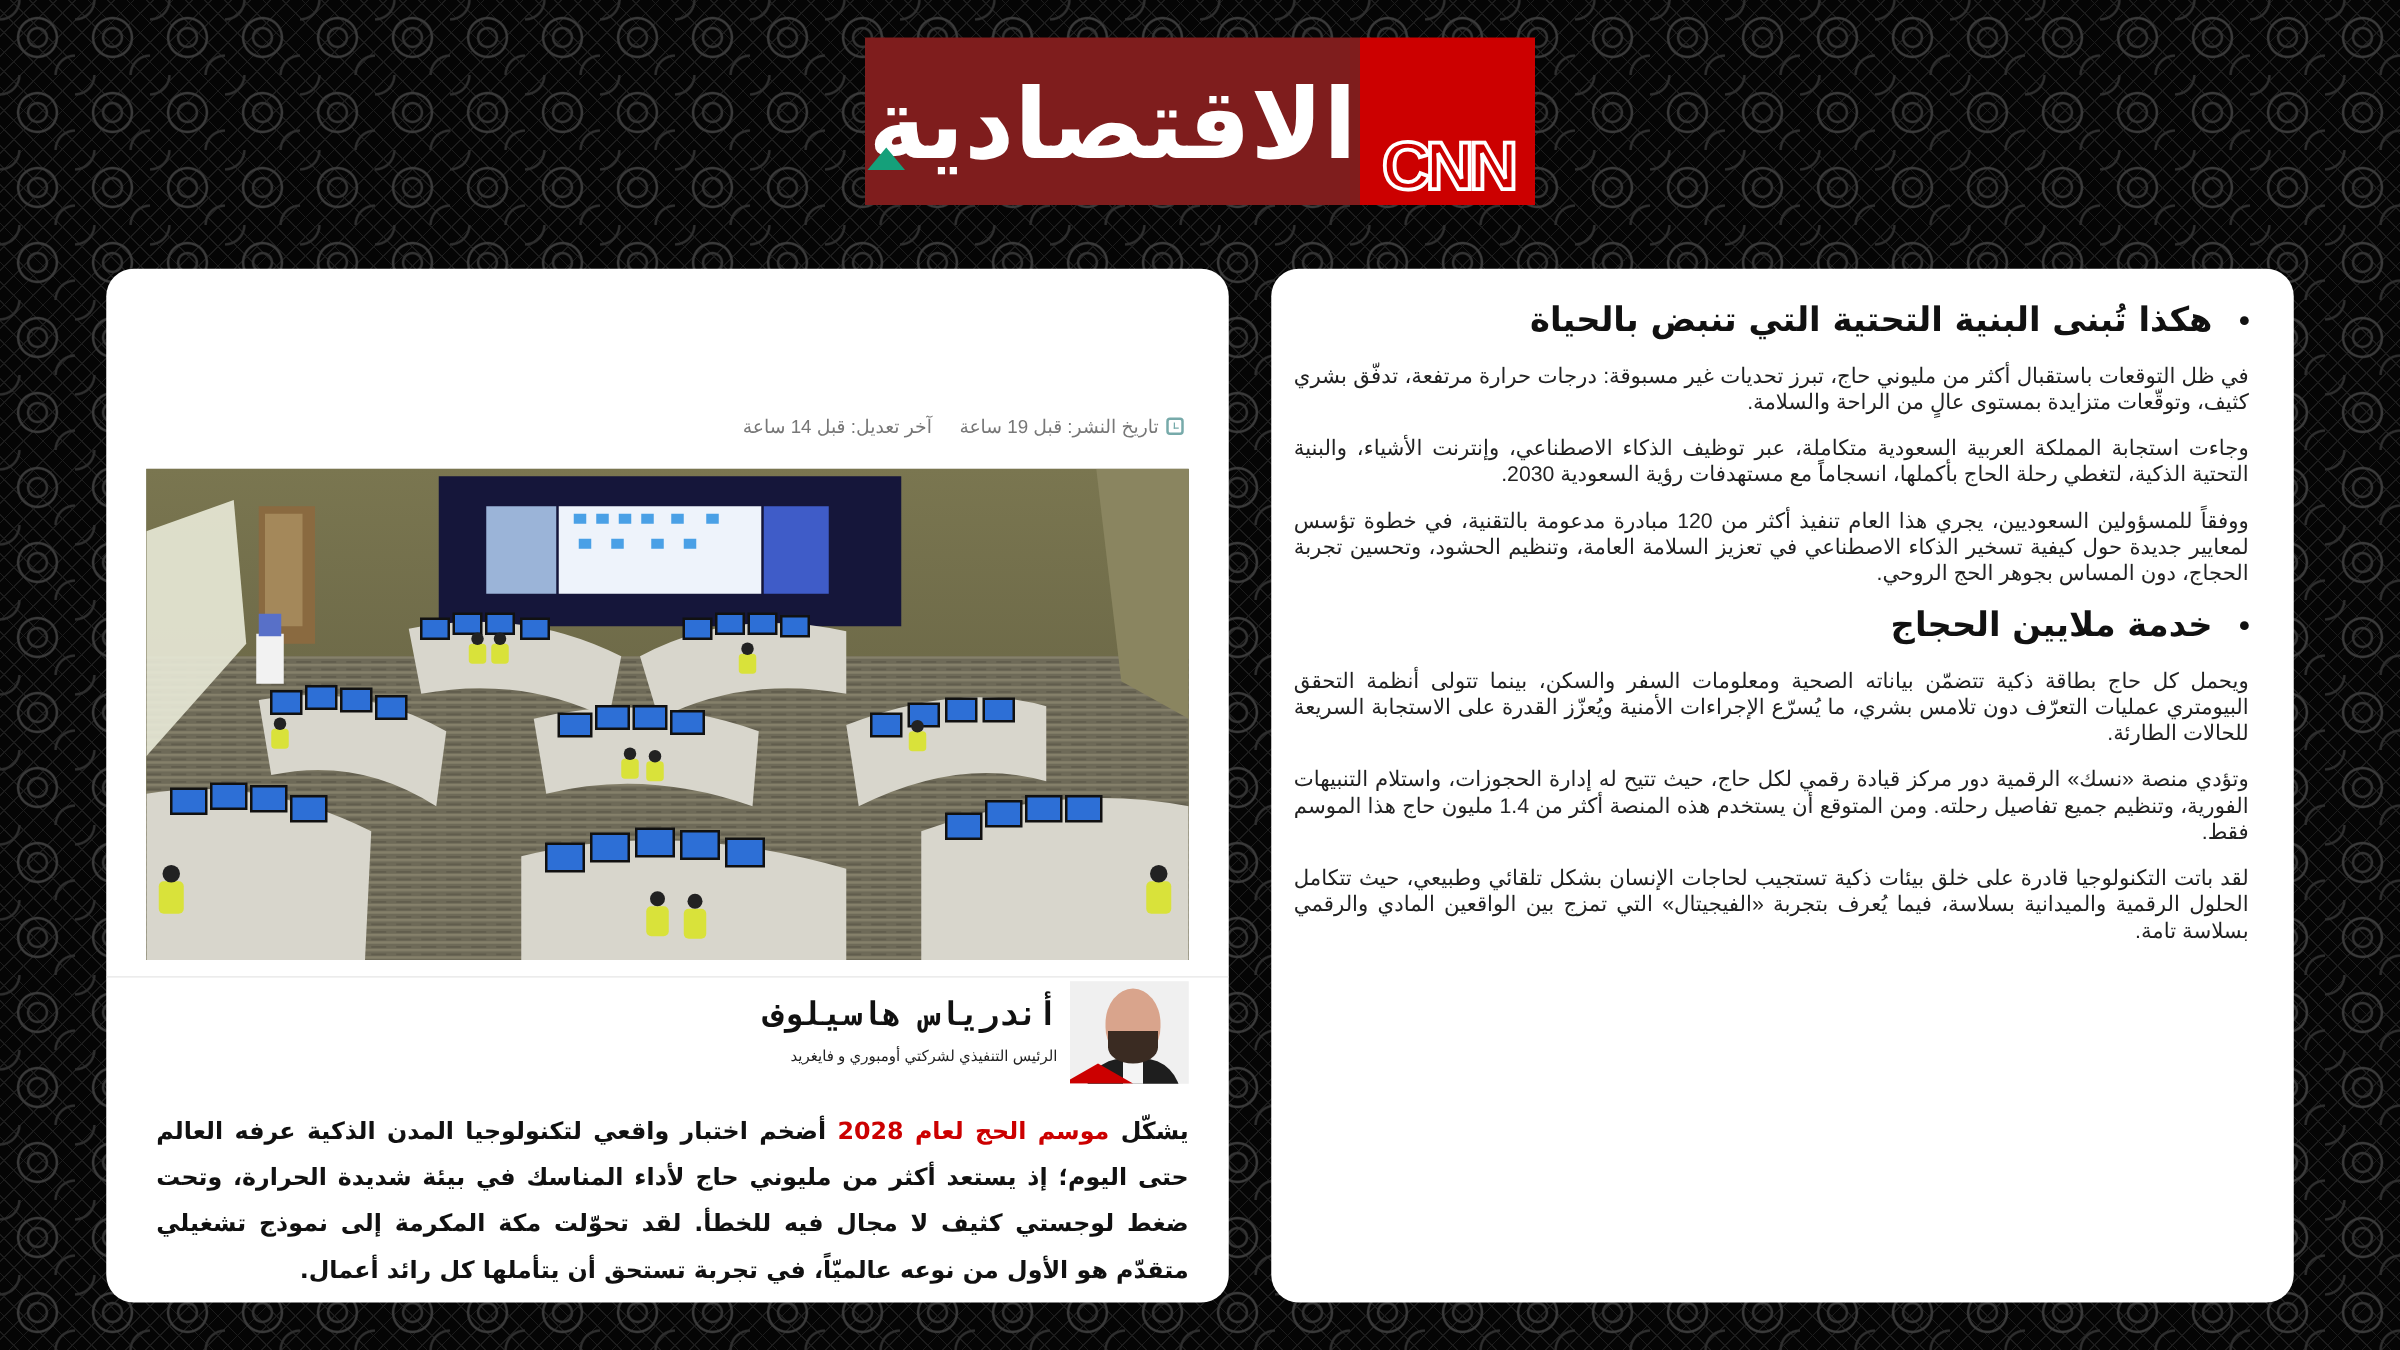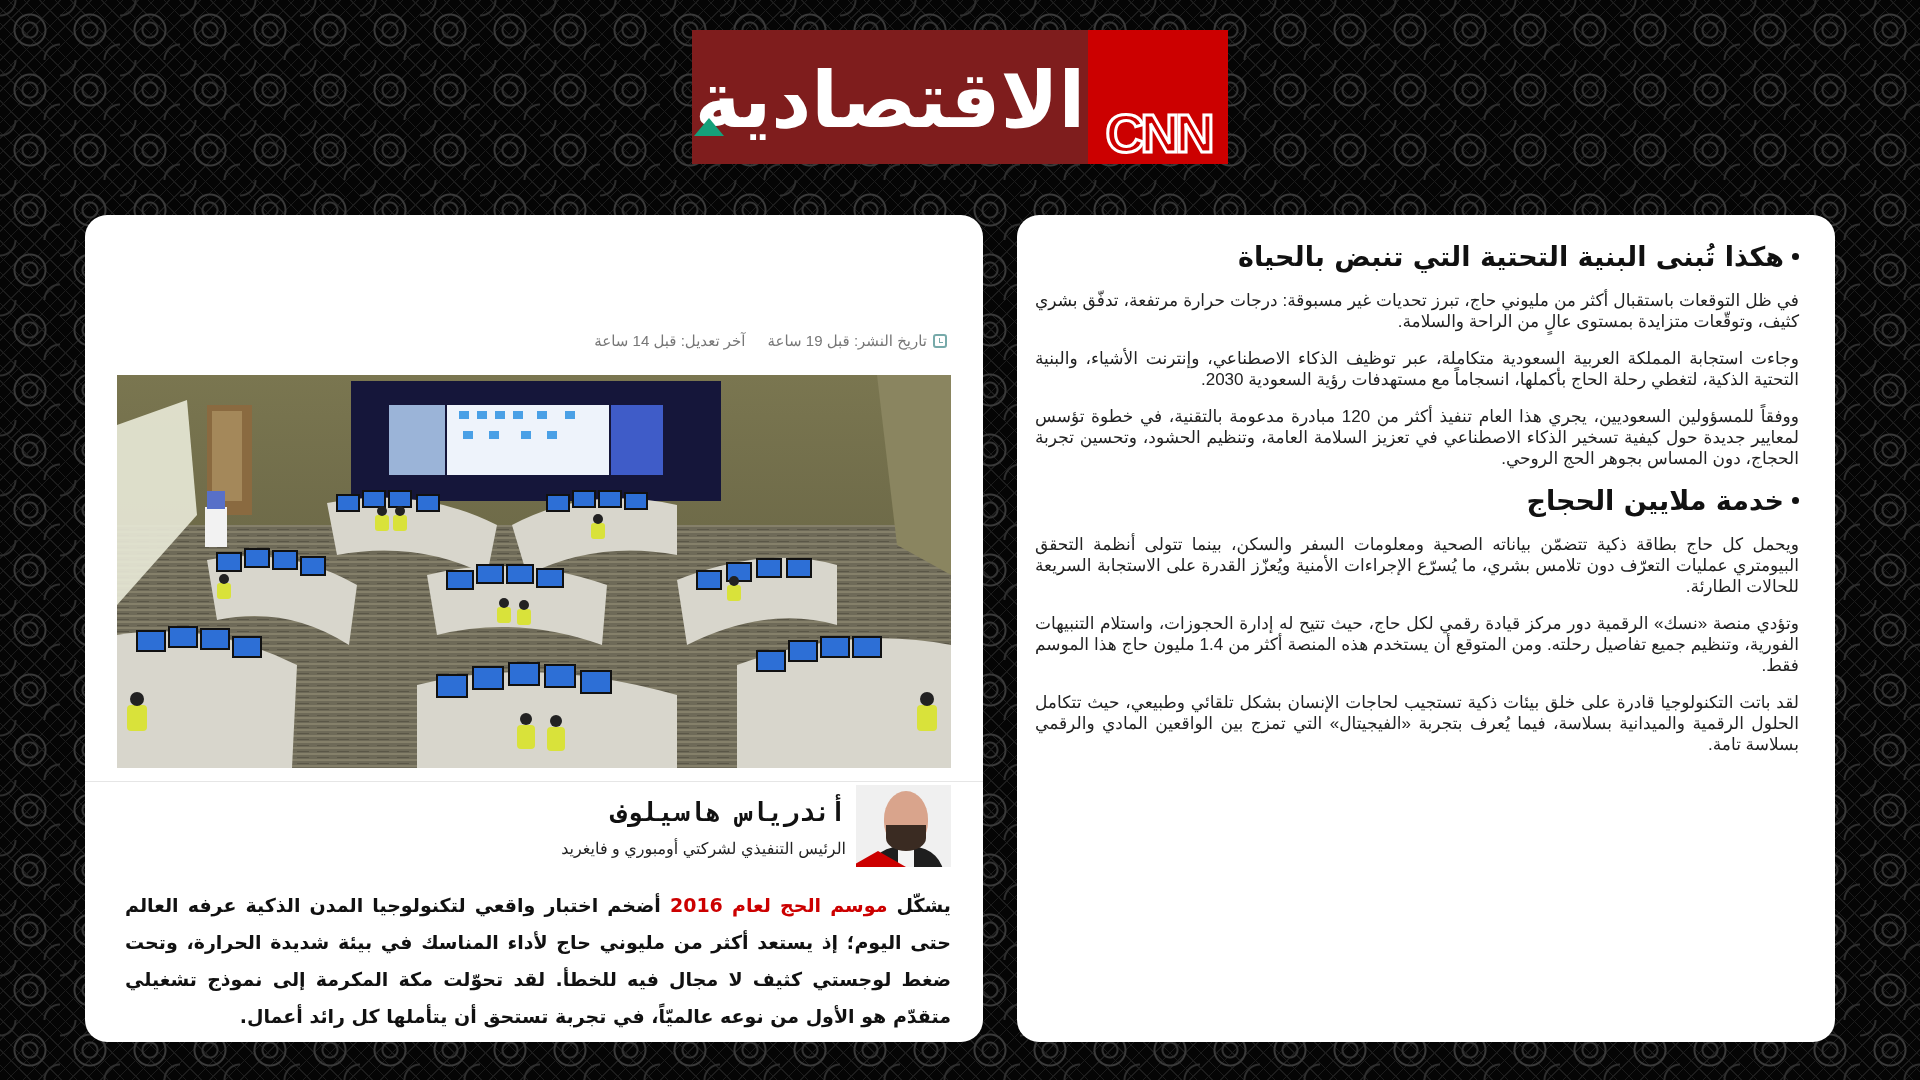--- a/index.html
+++ b/index.html
@@ -164,41 +164,41 @@
   }
   .author-text { text-align: right; padding-top: 12px; }
   .author-name {
     font-size: 26px; font-weight: bold; color: #111;
     white-space: nowrap;
     font-family: Liberation Mono, monospace;
   }
   .author-role {
     margin-top: 10px;
     font-family: "Liberation Sans", sans-serif;
-    font-size: 16px; color: #222;
+    font-size: 12px; color: #222;
     white-space: nowrap;
   }
   .lead {
     position: absolute;
     right: 32px; left: 40px; top: 672px;
     font-size: 19px;
     font-weight: bold;
     line-height: 37px;
     color: #111;
     text-align: justify;
   }
   .lead .highlight { color: #cc0000; }
 
   
   .right-content {
     position: absolute;
     right: 36px; left: 18px; top: 10px;
   }
   .section-heading {
-    display: flex; align-items: center; gap: 8px;
+    display: flex; align-items: center; gap: 22px;
     font-size: 27px; font-weight: bold; color: #111;
     white-space: nowrap;
     margin-top: 16px;
     margin-bottom: 18px;
   }
   .bullet {
     width: 7px; height: 7px; border-radius: 50%; background: #111; display: inline-block;
   }
   .para {
     font-family: "Liberation Sans", sans-serif;
@@ -362,21 +362,21 @@
       <span class="head"></span>
       <span class="beard"></span>
       <span class="tri"></span>
     </div>
     <div class="author-text">
       <div class="author-name">أندرياس هاسيلوف</div>
       <div class="author-role">الرئيس التنفيذي لشركتي أومبوري و فايغريد</div>
     </div>
   </div>
 
-  <p class="lead"><span>يشكّل </span><span class="highlight">موسم الحج لعام 2016</span><span> أضخم اختبار واقعي لتكنولوجيا المدن الذكية عرفه العالم حتى اليوم؛ إذ يستعد أكثر من مليوني حاج لأداء المناسك في بيئة شديدة الحرارة، وتحت ضغط لوجستي كثيف لا مجال فيه للخطأ. لقد تحوّلت مكة المكرمة إلى نموذج تشغيلي متقدّم هو الأول من نوعه عالميّاً، في تجربة تستحق أن يتأملها كل رائد أعمال.</span></p>
+  <p class="lead"><span>يشكّل </span><span class="highlight">موسم الحج لعام 2028</span><span> أضخم اختبار واقعي لتكنولوجيا المدن الذكية عرفه العالم حتى اليوم؛ إذ يستعد أكثر من مليوني حاج لأداء المناسك في بيئة شديدة الحرارة، وتحت ضغط لوجستي كثيف لا مجال فيه للخطأ. لقد تحوّلت مكة المكرمة إلى نموذج تشغيلي متقدّم هو الأول من نوعه عالميّاً، في تجربة تستحق أن يتأملها كل رائد أعمال.</span></p>
 </div>
 
 <div class="card card-right">
   <div class="right-content">
     <h2 class="section-heading">
       <span class="bullet"></span>
       <span>هكذا تُبنى البنية التحتية التي تنبض بالحياة</span>
     </h2>
     <p class="para">في ظل التوقعات باستقبال أكثر من مليوني حاج، تبرز تحديات غير مسبوقة: درجات حرارة مرتفعة، تدفّق بشري كثيف، وتوقّعات متزايدة بمستوى عالٍ من الراحة والسلامة.</p>
     <p class="para">وجاءت استجابة المملكة العربية السعودية متكاملة، عبر توظيف الذكاء الاصطناعي، وإنترنت الأشياء، والبنية التحتية الذكية، لتغطي رحلة الحاج بأكملها، انسجاماً مع مستهدفات رؤية السعودية 2030.</p>

